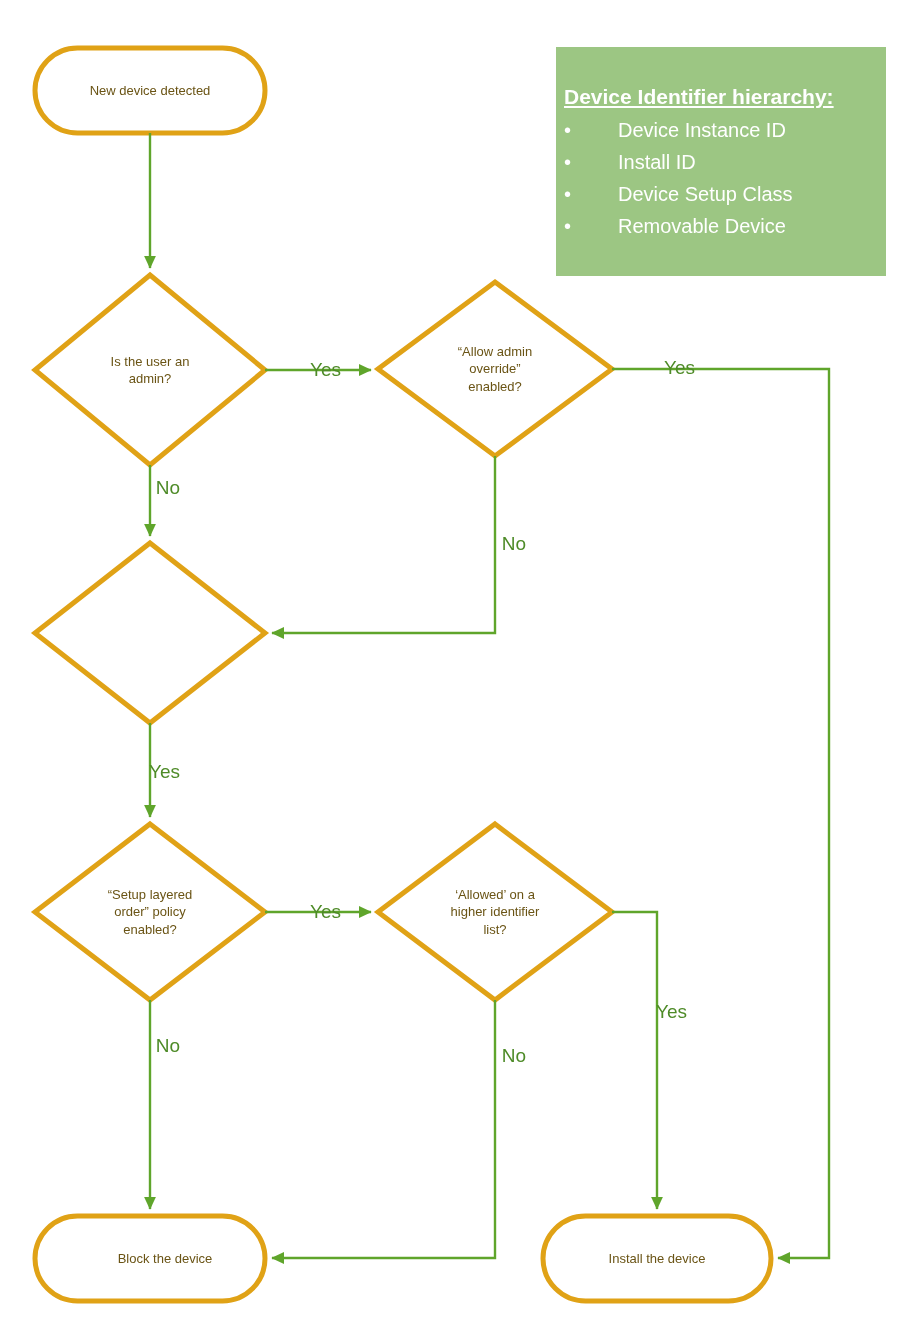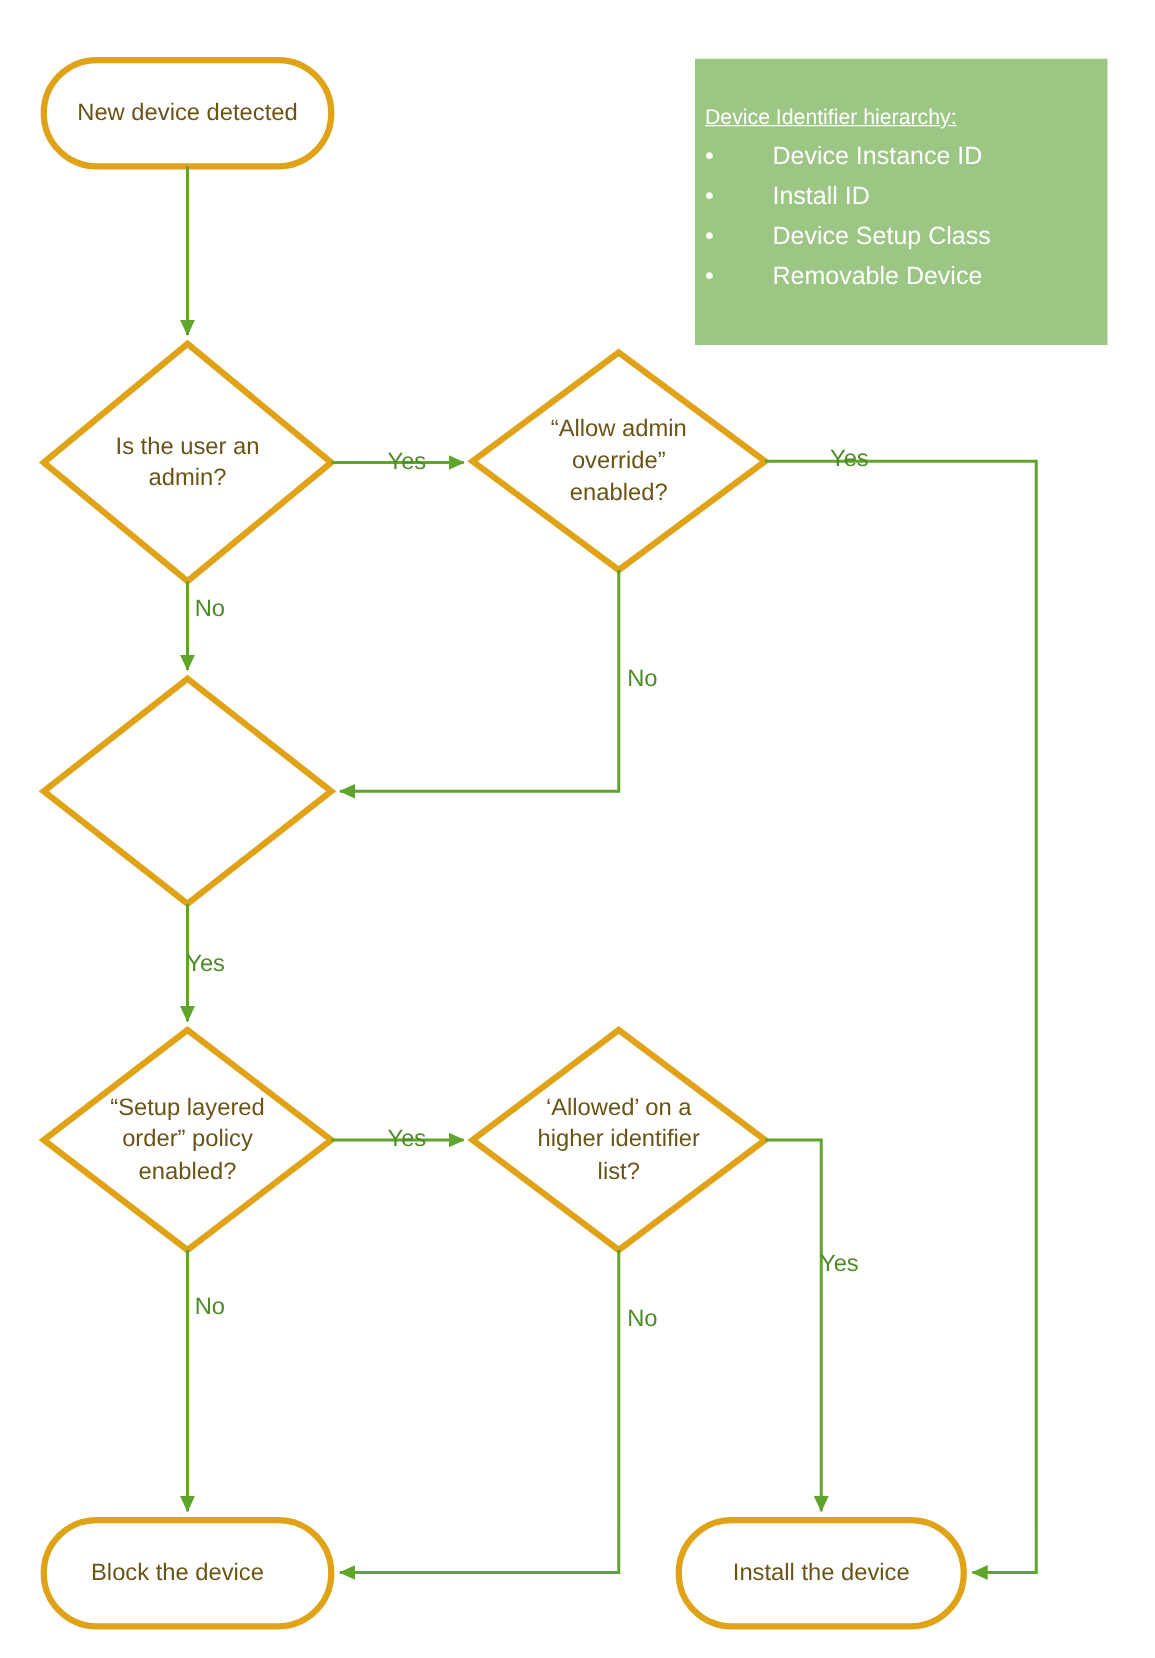--- a/index.html
+++ b/index.html
@@ -24,21 +24,21 @@
     width: 924px;
     height: 1326px;
   }
   .node-label {
     position: absolute;
     display: flex;
     align-items: center;
     justify-content: center;
     text-align: center;
     color: #6a5415;
-    font-size: 19px;
+    font-size: 13px;
     line-height: 1.33;
     pointer-events: none;
     white-space: pre-line;
   }
   .edge-label {
     position: absolute;
     color: #4e8b28;
     font-size: 19px;
     line-height: 1;
     text-align: right;
@@ -49,22 +49,22 @@
     left: 556px;
     top: 47px;
     width: 330px;
     height: 229px;
     background: #9cc683;
     box-sizing: border-box;
     padding: 36px 0 0 0;
   }
   .legend-title {
     color: #ffffff;
-    font-size: 17px;
-    font-weight: normal;
+    font-size: 21px;
+    font-weight: bold;
     text-decoration: underline;
     margin: 0 0 3px 8px;
     line-height: 1.35;
   }
   .legend-list {
     list-style: none;
     margin: 0;
     padding: 0;
   }
   .legend-list li {
@@ -155,21 +155,21 @@
 
 
   <div class="node-label" style="left:50px; top:857px; width:200px; height:110px;">“Setup layered
 order” policy
 enabled?</div>
 
   <div class="node-label" style="left:398px; top:857px; width:194px; height:110px;">‘Allowed’ on a
 higher identifier
 list?</div>
 
-  <div class="node-label" style="left:37px; top:1216px; width:210px; height:85px;">Block the device</div>
+  <div class="node-label" style="left:60px; top:1216px; width:210px; height:85px;">Block the device</div>
 
   <div class="node-label" style="left:553px; top:1216px; width:208px; height:85px;">Install the device</div>
 
   <div class="edge-label" style="left:281px; top:360px; width:60px;">Yes</div>
 
   <div class="edge-label" style="left:120px; top:478px; width:60px;">No</div>
 
   <div class="edge-label" style="left:635px; top:358px; width:60px;">Yes</div>
 
   <div class="edge-label" style="left:466px; top:534px; width:60px;">No</div>

